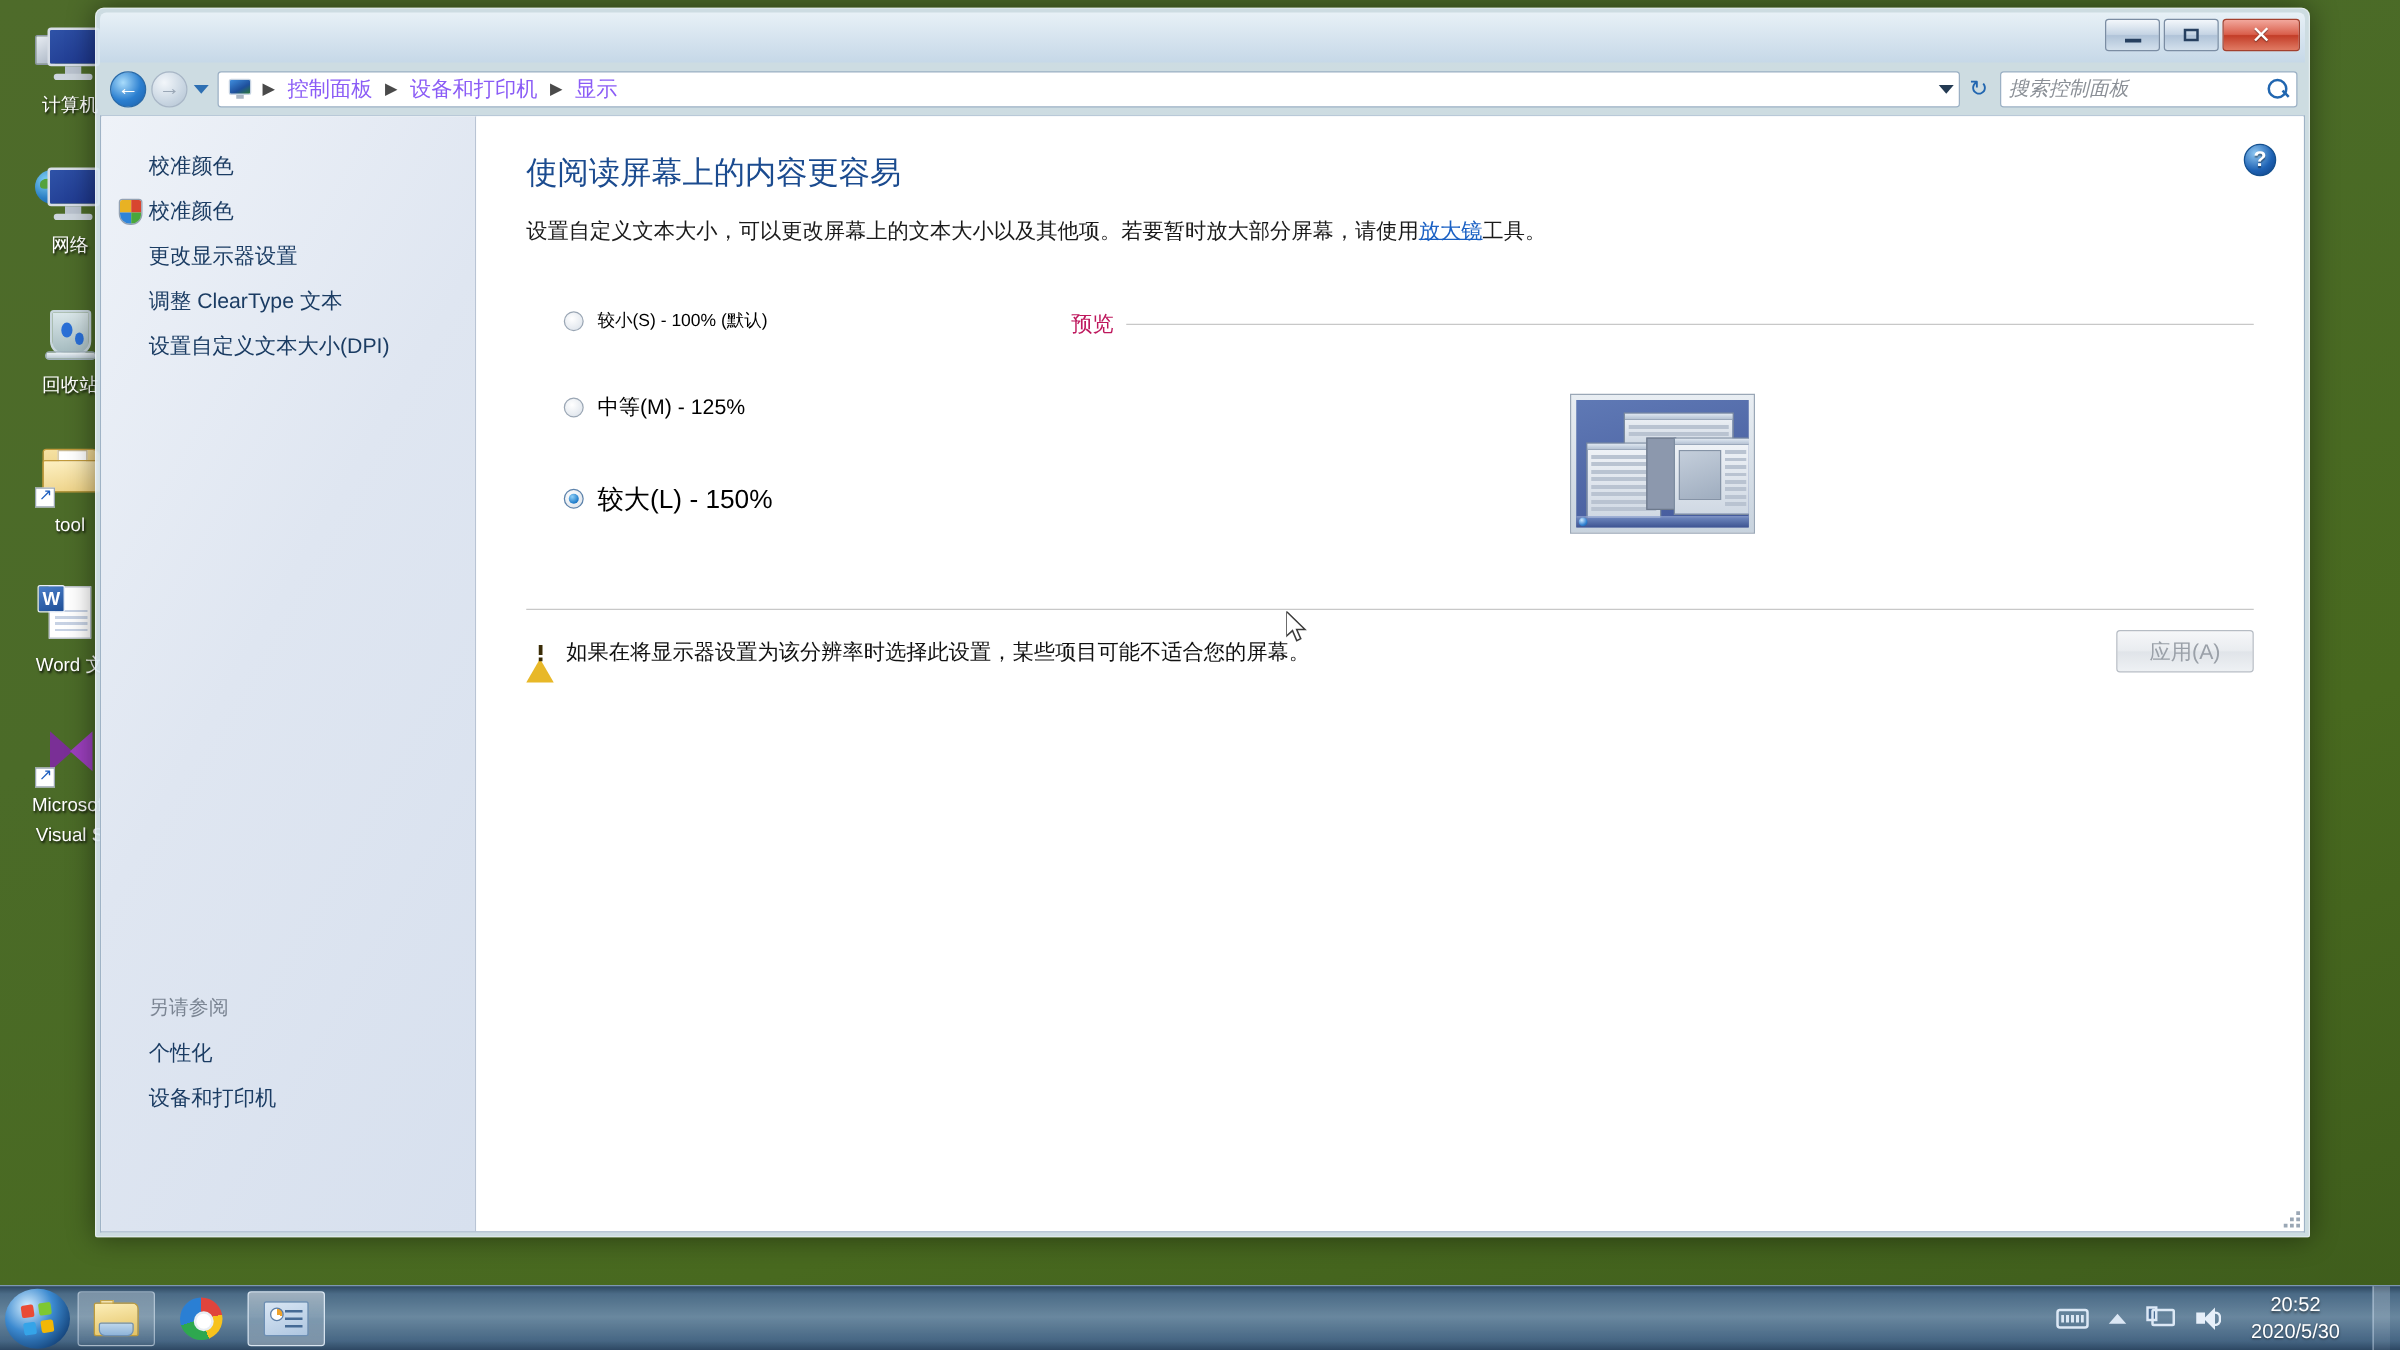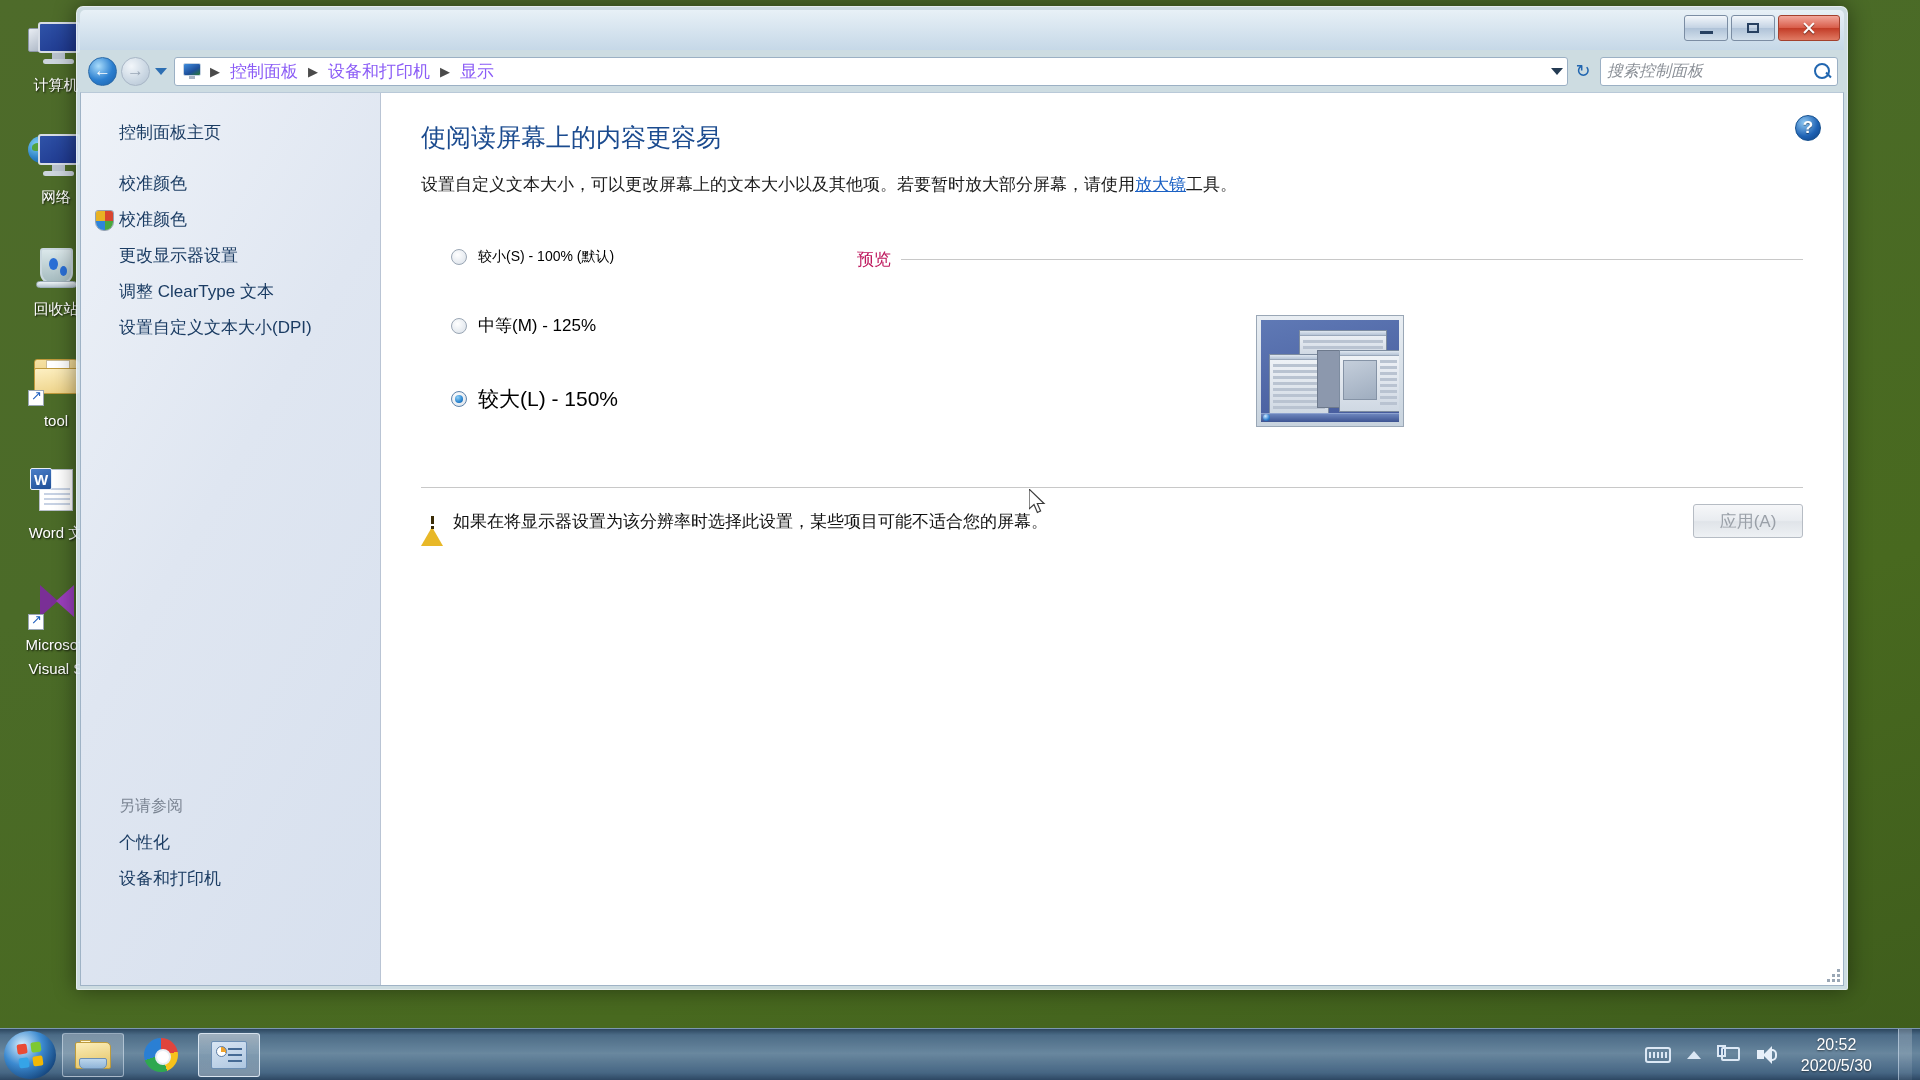--- a/index.html
+++ b/index.html
@@ -416,21 +416,20 @@
 
     <div id="search-box">
       <span id="search-input-text">搜索控制面板</span>
       <span class="mag"></span>
     </div>
   </div>
 
   <div id="window-body">
 
     <div id="left-pane">
-      <div class="pane-link home">控制面板主页</div>
 
       <div class="pane-link">校准颜色</div>
 
       <div class="pane-link">
         <span class="shield">
             <i></i>
             <i></i>
             <i></i>
             <i></i>
           </span>

